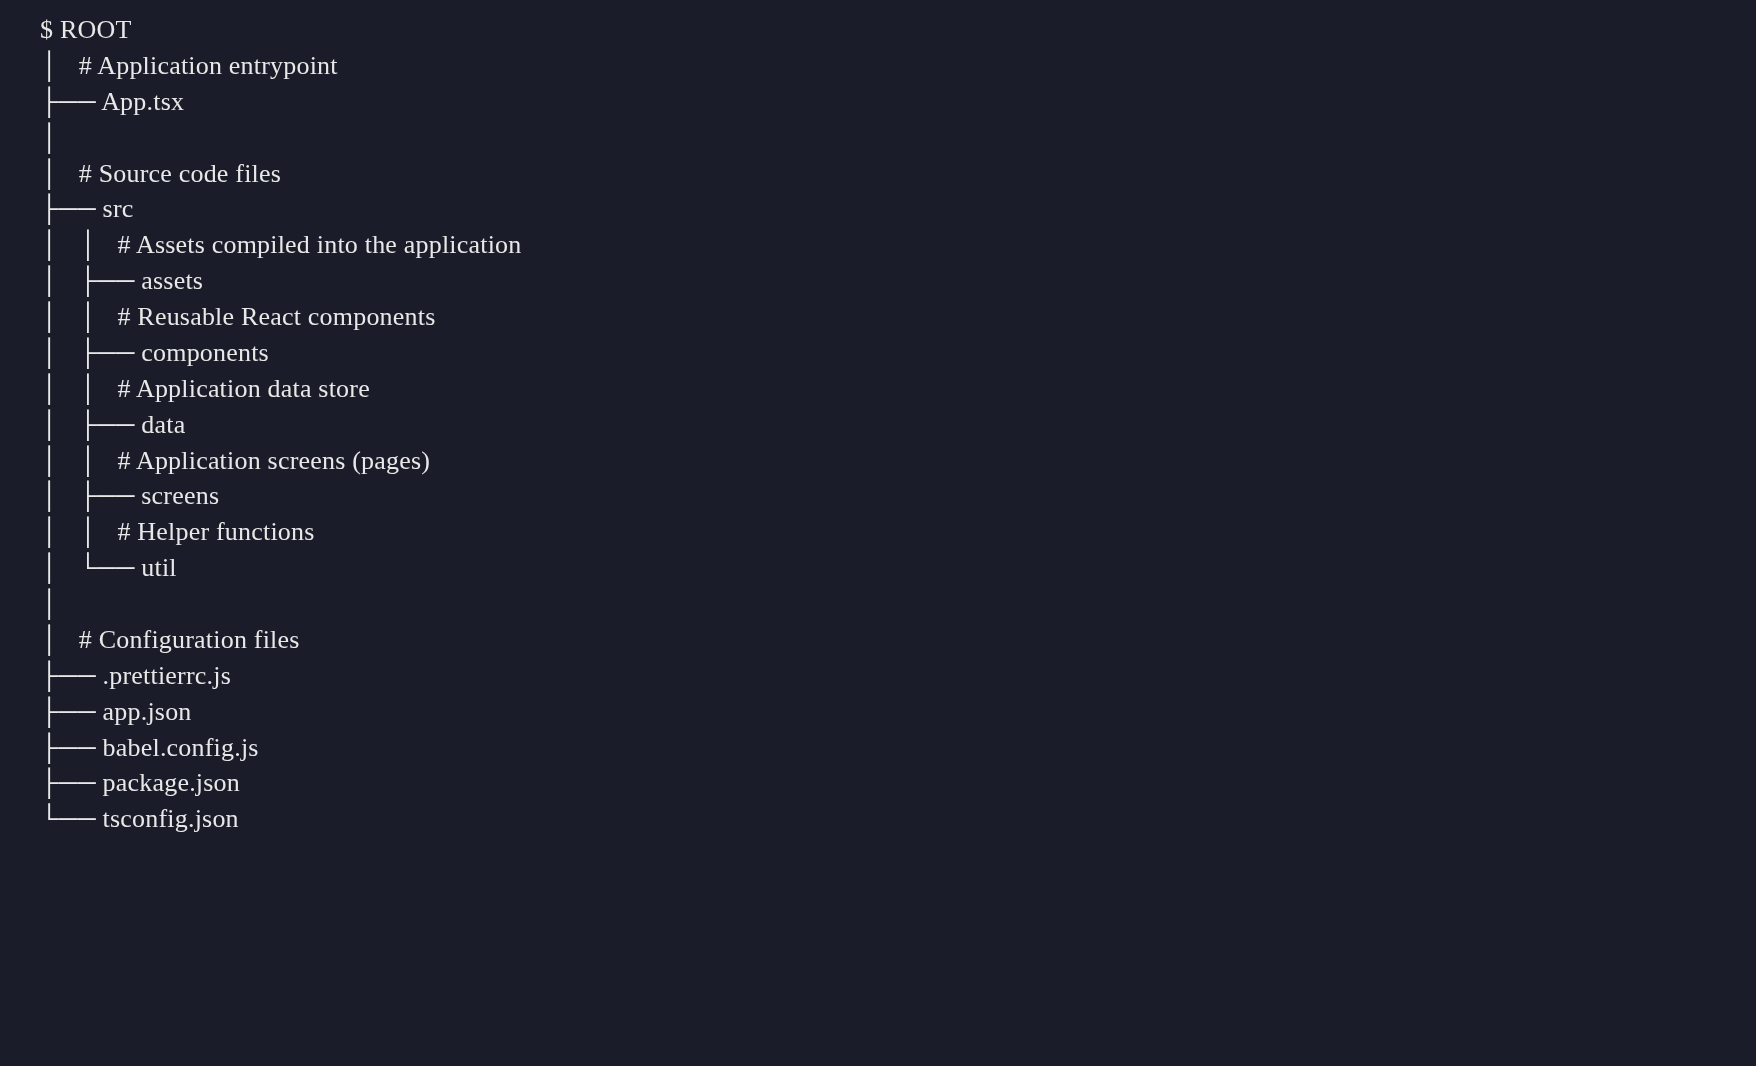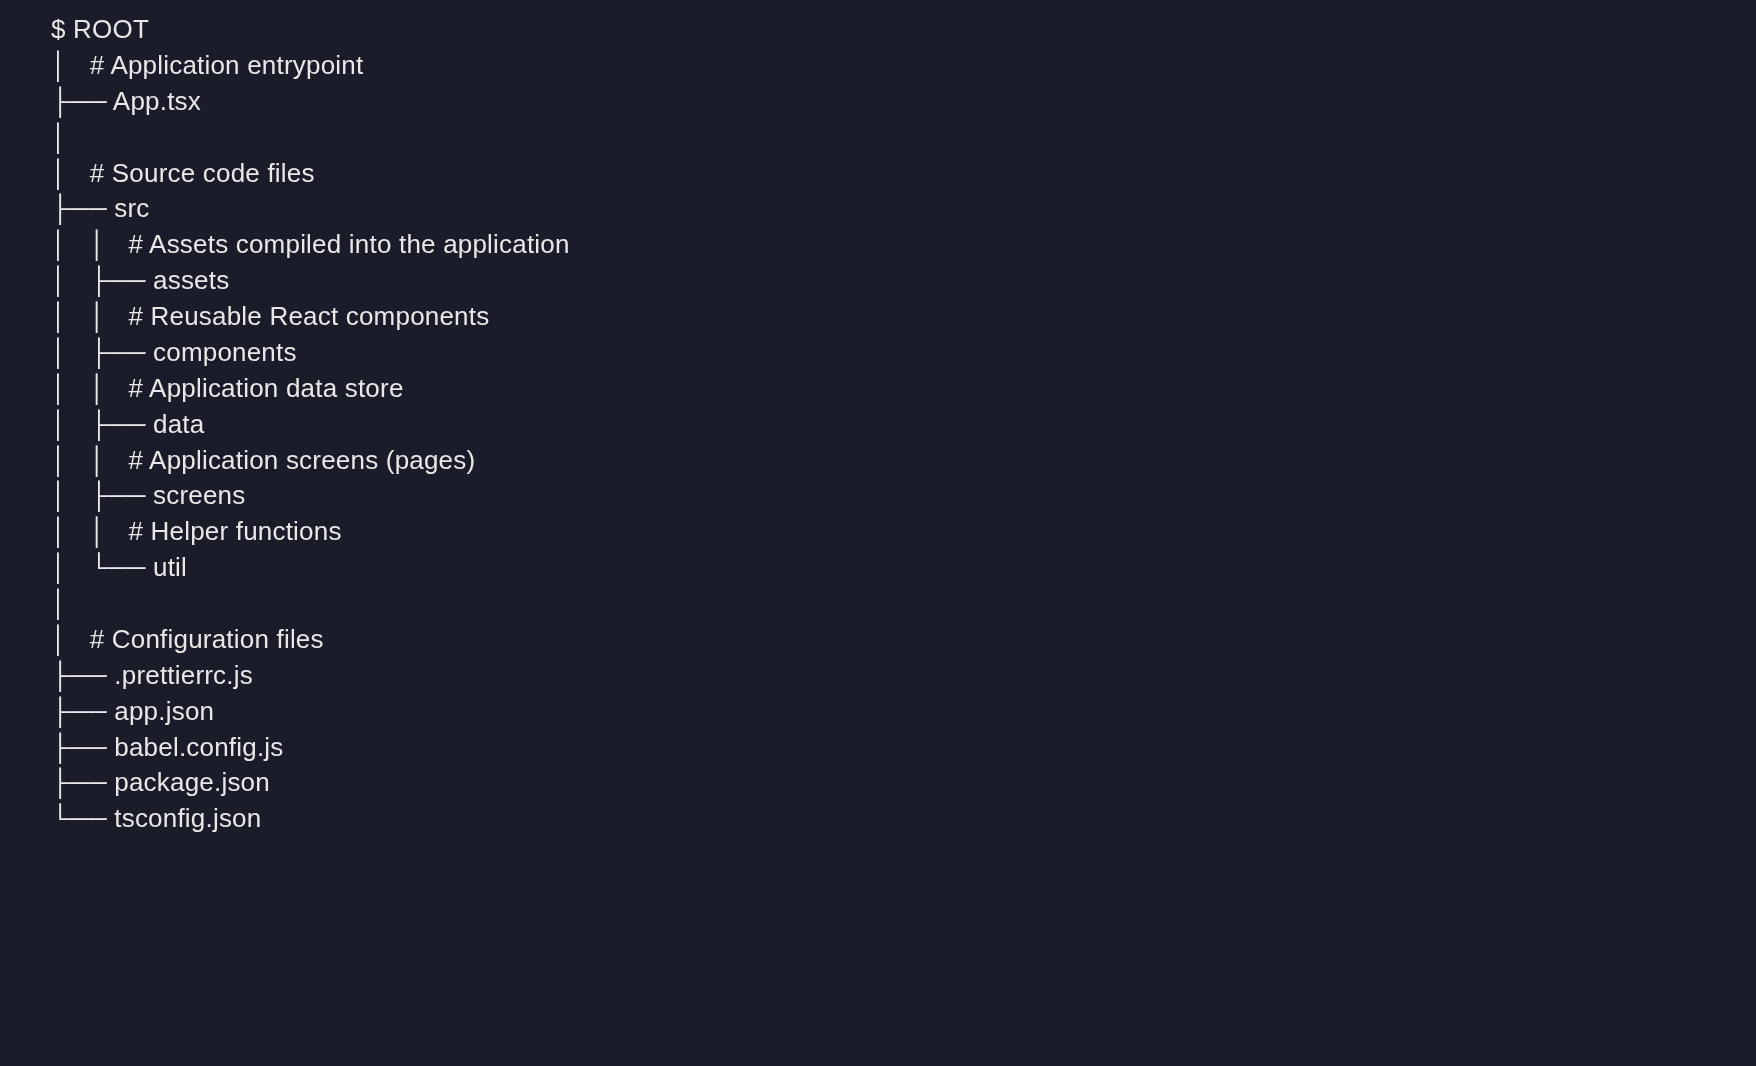--- a/index.html
+++ b/index.html
@@ -14,22 +14,21 @@
       font-size: 26px;
       line-height: 1.38;
       padding: 12px 0 20px 40px;
       min-height: 1066px;
       width: 1756px;
       font-weight: 500;
       letter-spacing: 0.2px;
     }
     pre.tree {
       white-space: pre;
-      font-family: Liberation Sans, sans-serif;
-      margin-left: 11px;
+      font-family: Liberation Serif, serif;
     }
   </style>
 </head>
 <body>
 
 <pre class="tree"><span>$ ROOT</span>
 <span><span>│   </span><span># Application entrypoint</span></span>
 <span><span>├── </span><span>App.tsx</span></span>
 <span><span>│</span><span></span></span>
 <span><span>│   </span><span># Source code files</span></span>

